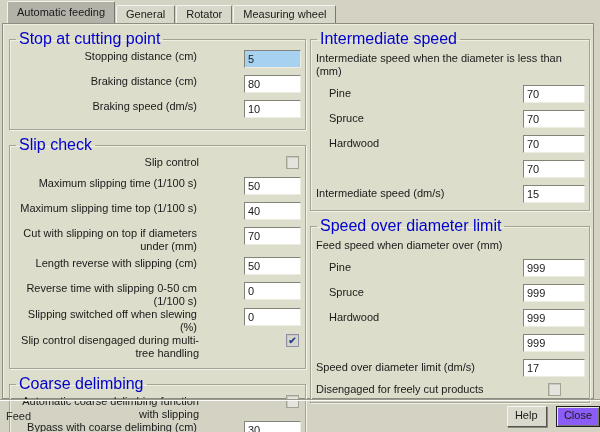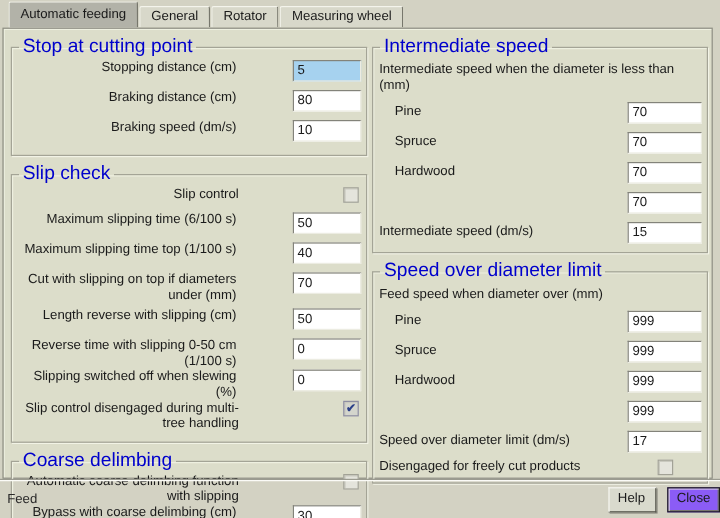--- a/index.html
+++ b/index.html
@@ -130,21 +130,21 @@
 
     <fieldset class="group">
       <legend>Slip check</legend>
       <div class="row short">
         <div class="lbl">Slip control</div>
         <div class="cbcell">
           <div class="cb"></div>
         </div>
       </div>
       <div class="row">
-        <div class="lbl">Maximum slipping time (6/100 s)</div>
+        <div class="lbl">Maximum slipping time (1/100 s)</div>
         <div class="field">50</div>
       </div>
       <div class="row">
         <div class="lbl">Maximum slipping time top (1/100 s)</div>
         <div class="field">40</div>
       </div>
       <div class="row tall">
         <div class="lbl">Cut with slipping on top if diameters under (mm)</div>
         <div class="field">70</div>
       </div>

